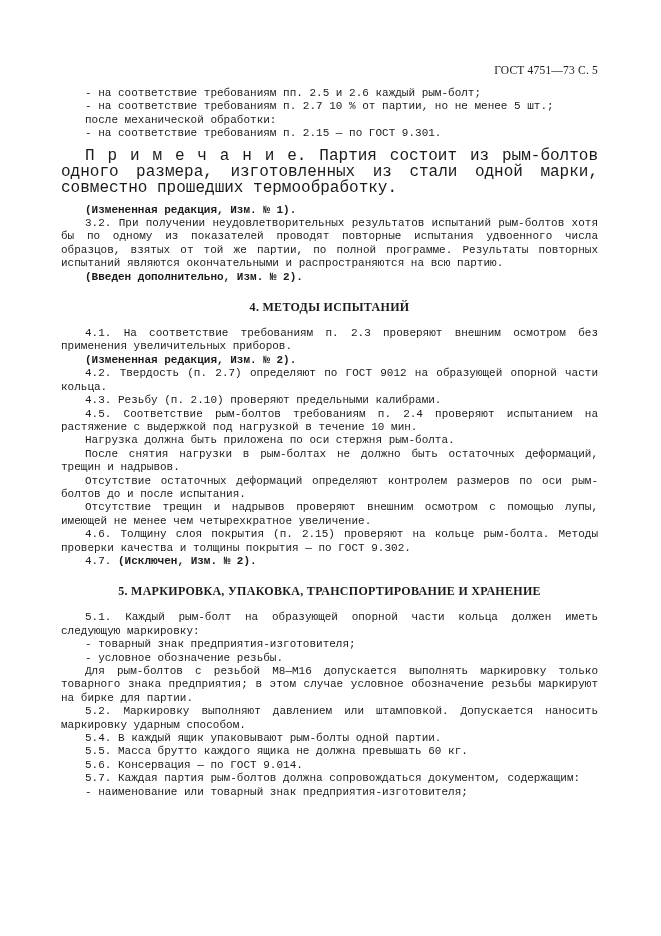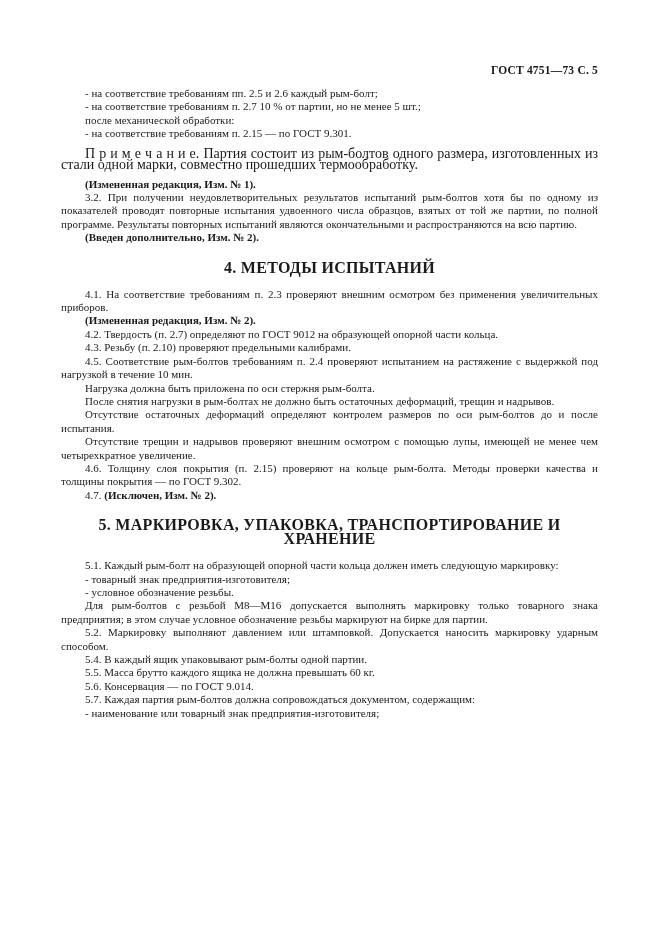--- a/index.html
+++ b/index.html
@@ -16,51 +16,52 @@
     font-family: "Liberation Serif", serif;
     color: #1a1a1a;
   }
   .page-header {
     position: absolute;
     top: 64px;
     left: 61px;
     width: 537px;
     text-align: right;
     font-size: 11.5px;
-    font-weight: bold;
+    font-weight: normal;
     letter-spacing: 0.2px;
   }
   .content {
     position: absolute;
     top: 87px;
     left: 61px;
     width: 537px;
   }
   .content p {
     margin: 0;
   }
   .p-body {
     font-size: 11px;
     line-height: 13.4px;
     text-align: justify;
     text-indent: 24px;
+    font-family: Liberation Mono, monospace;
   }
   .p-note {
-    font-size: 14px;
-    line-height: 11px;
+    font-size: 16px;
+    line-height: 16px;
     text-align: justify;
     text-indent: 24px;
     margin-top: 7px !important;
     margin-bottom: 8px !important;
   }
   .p-bold {
     font-weight: bold;
   }
   .p-heading {
-    font-size: 16px;
+    font-size: 12px;
     line-height: 14px;
     font-weight: bold;
     text-align: center;
     text-indent: 0;
     margin-top: 16px !important;
     margin-bottom: 13px !important;
     letter-spacing: 0.3px;
   }
   .run-i {
     font-style: italic;

